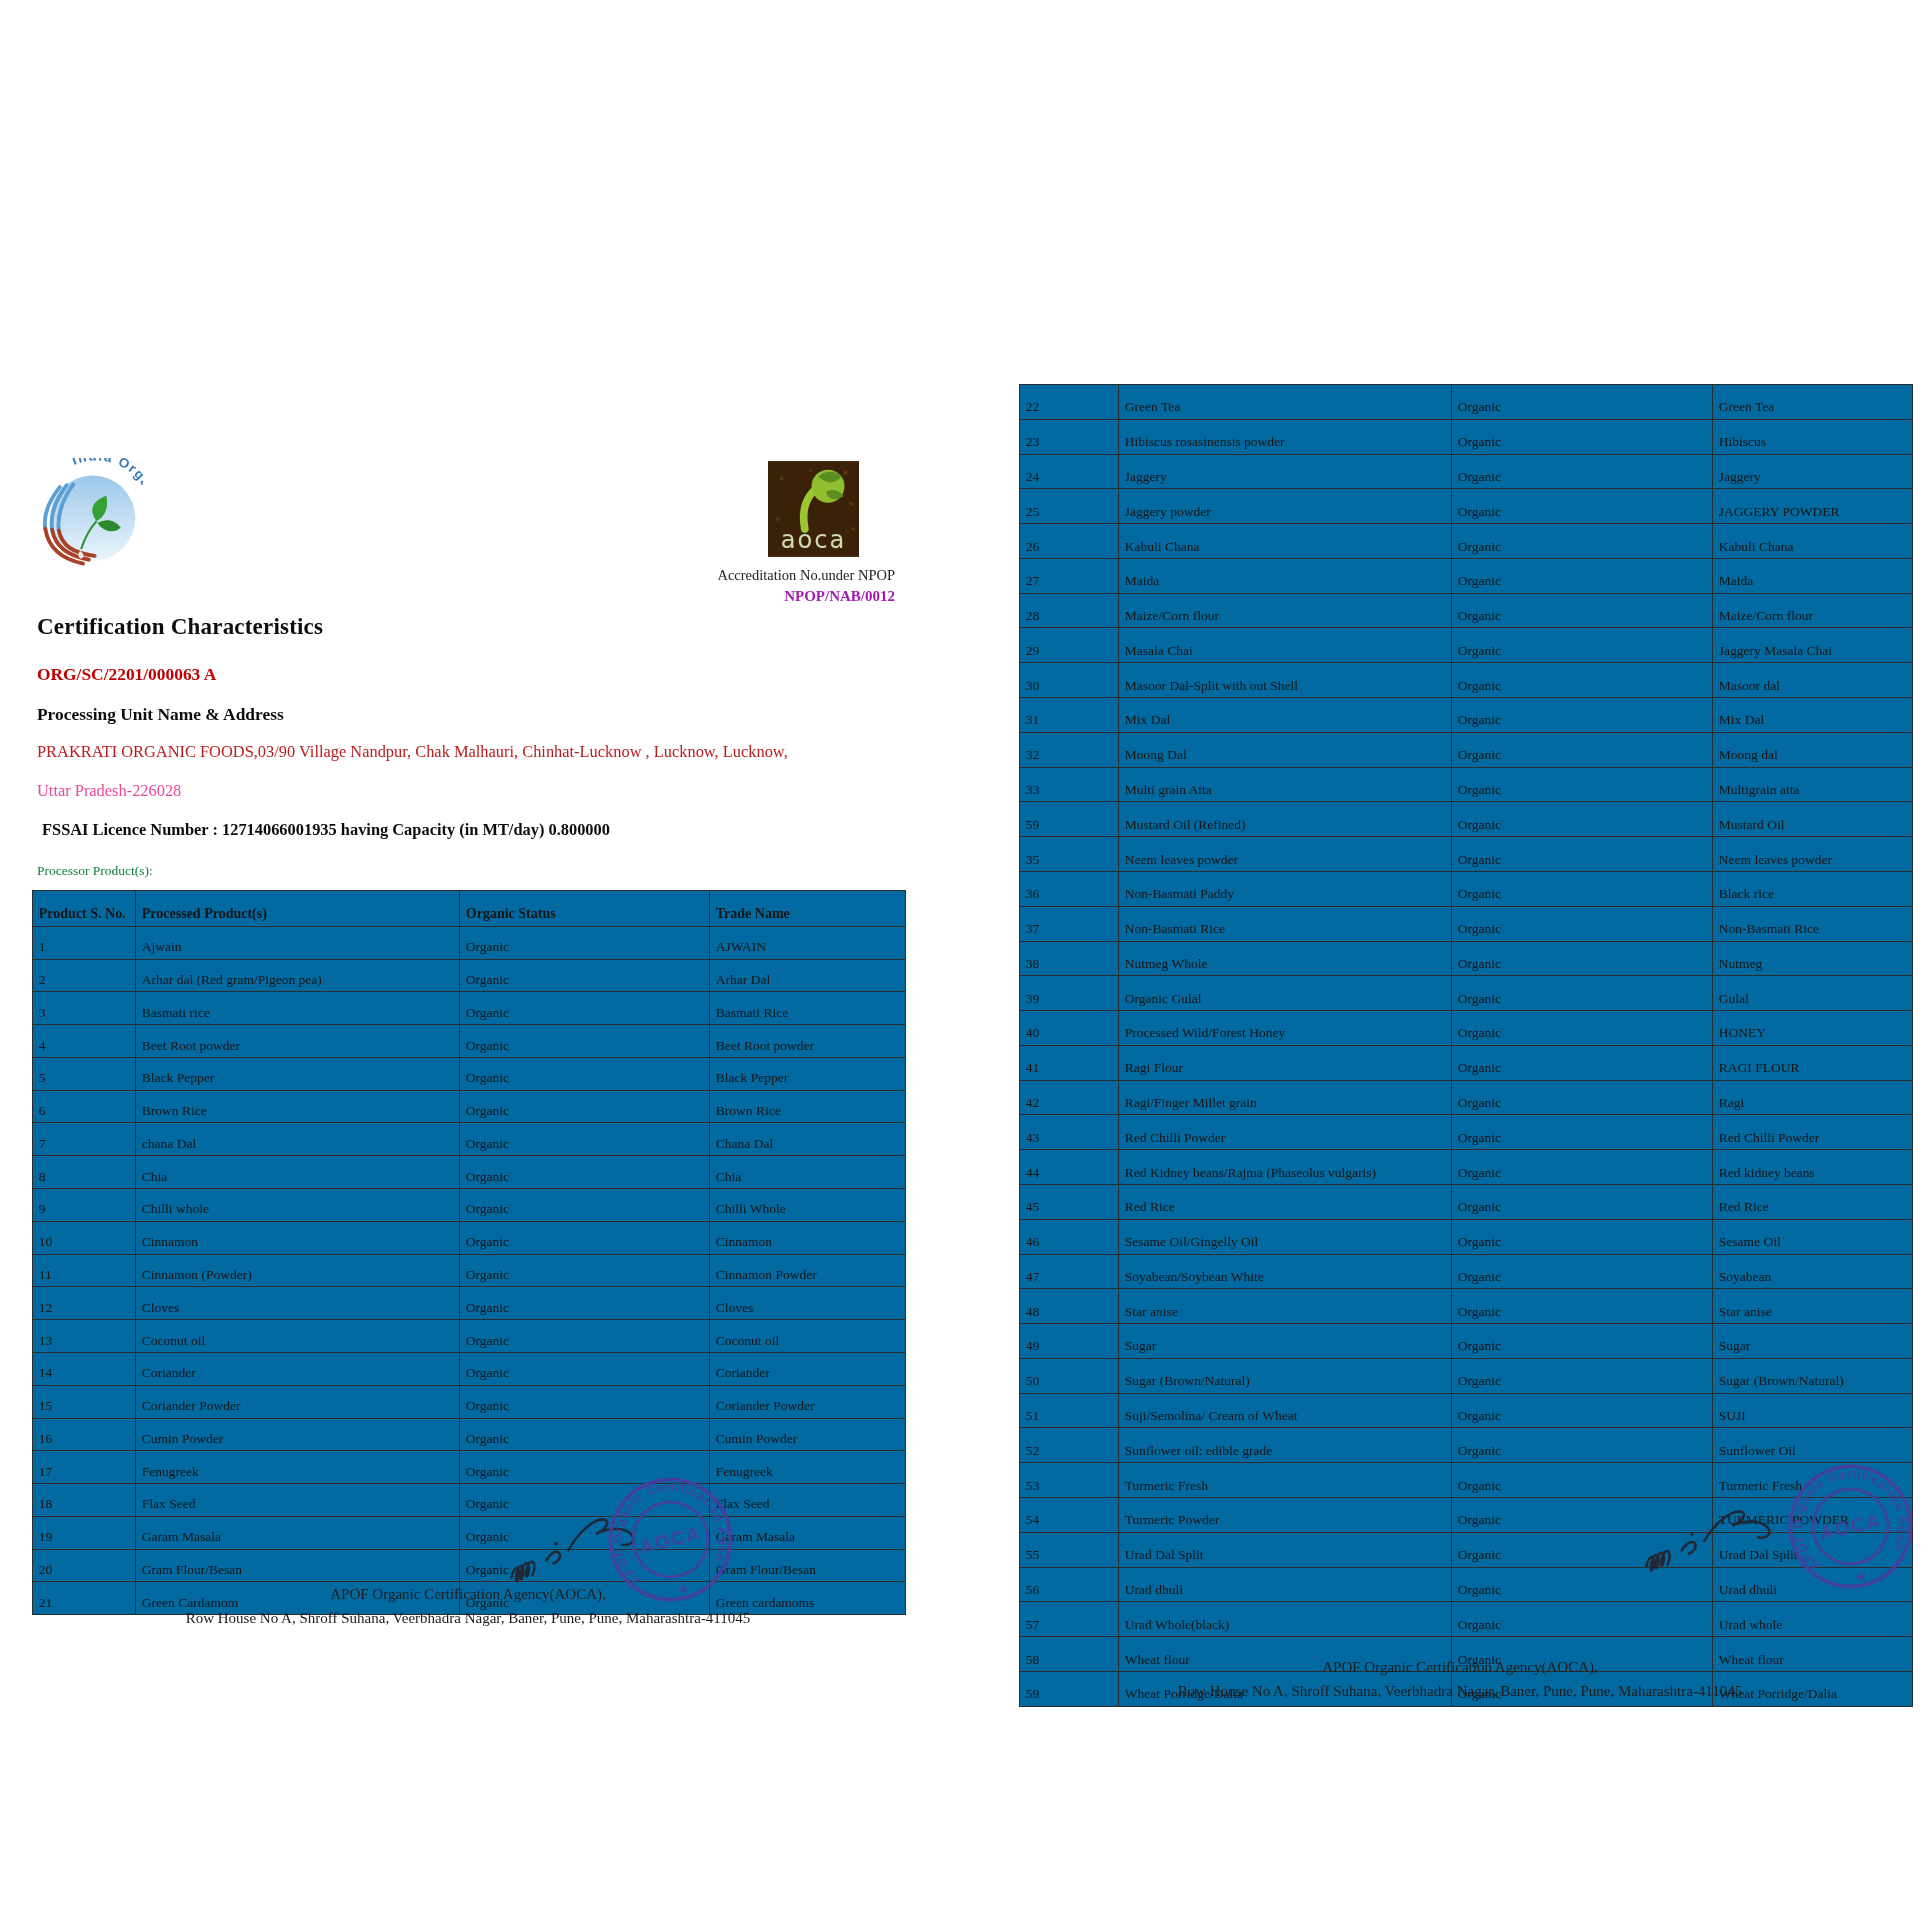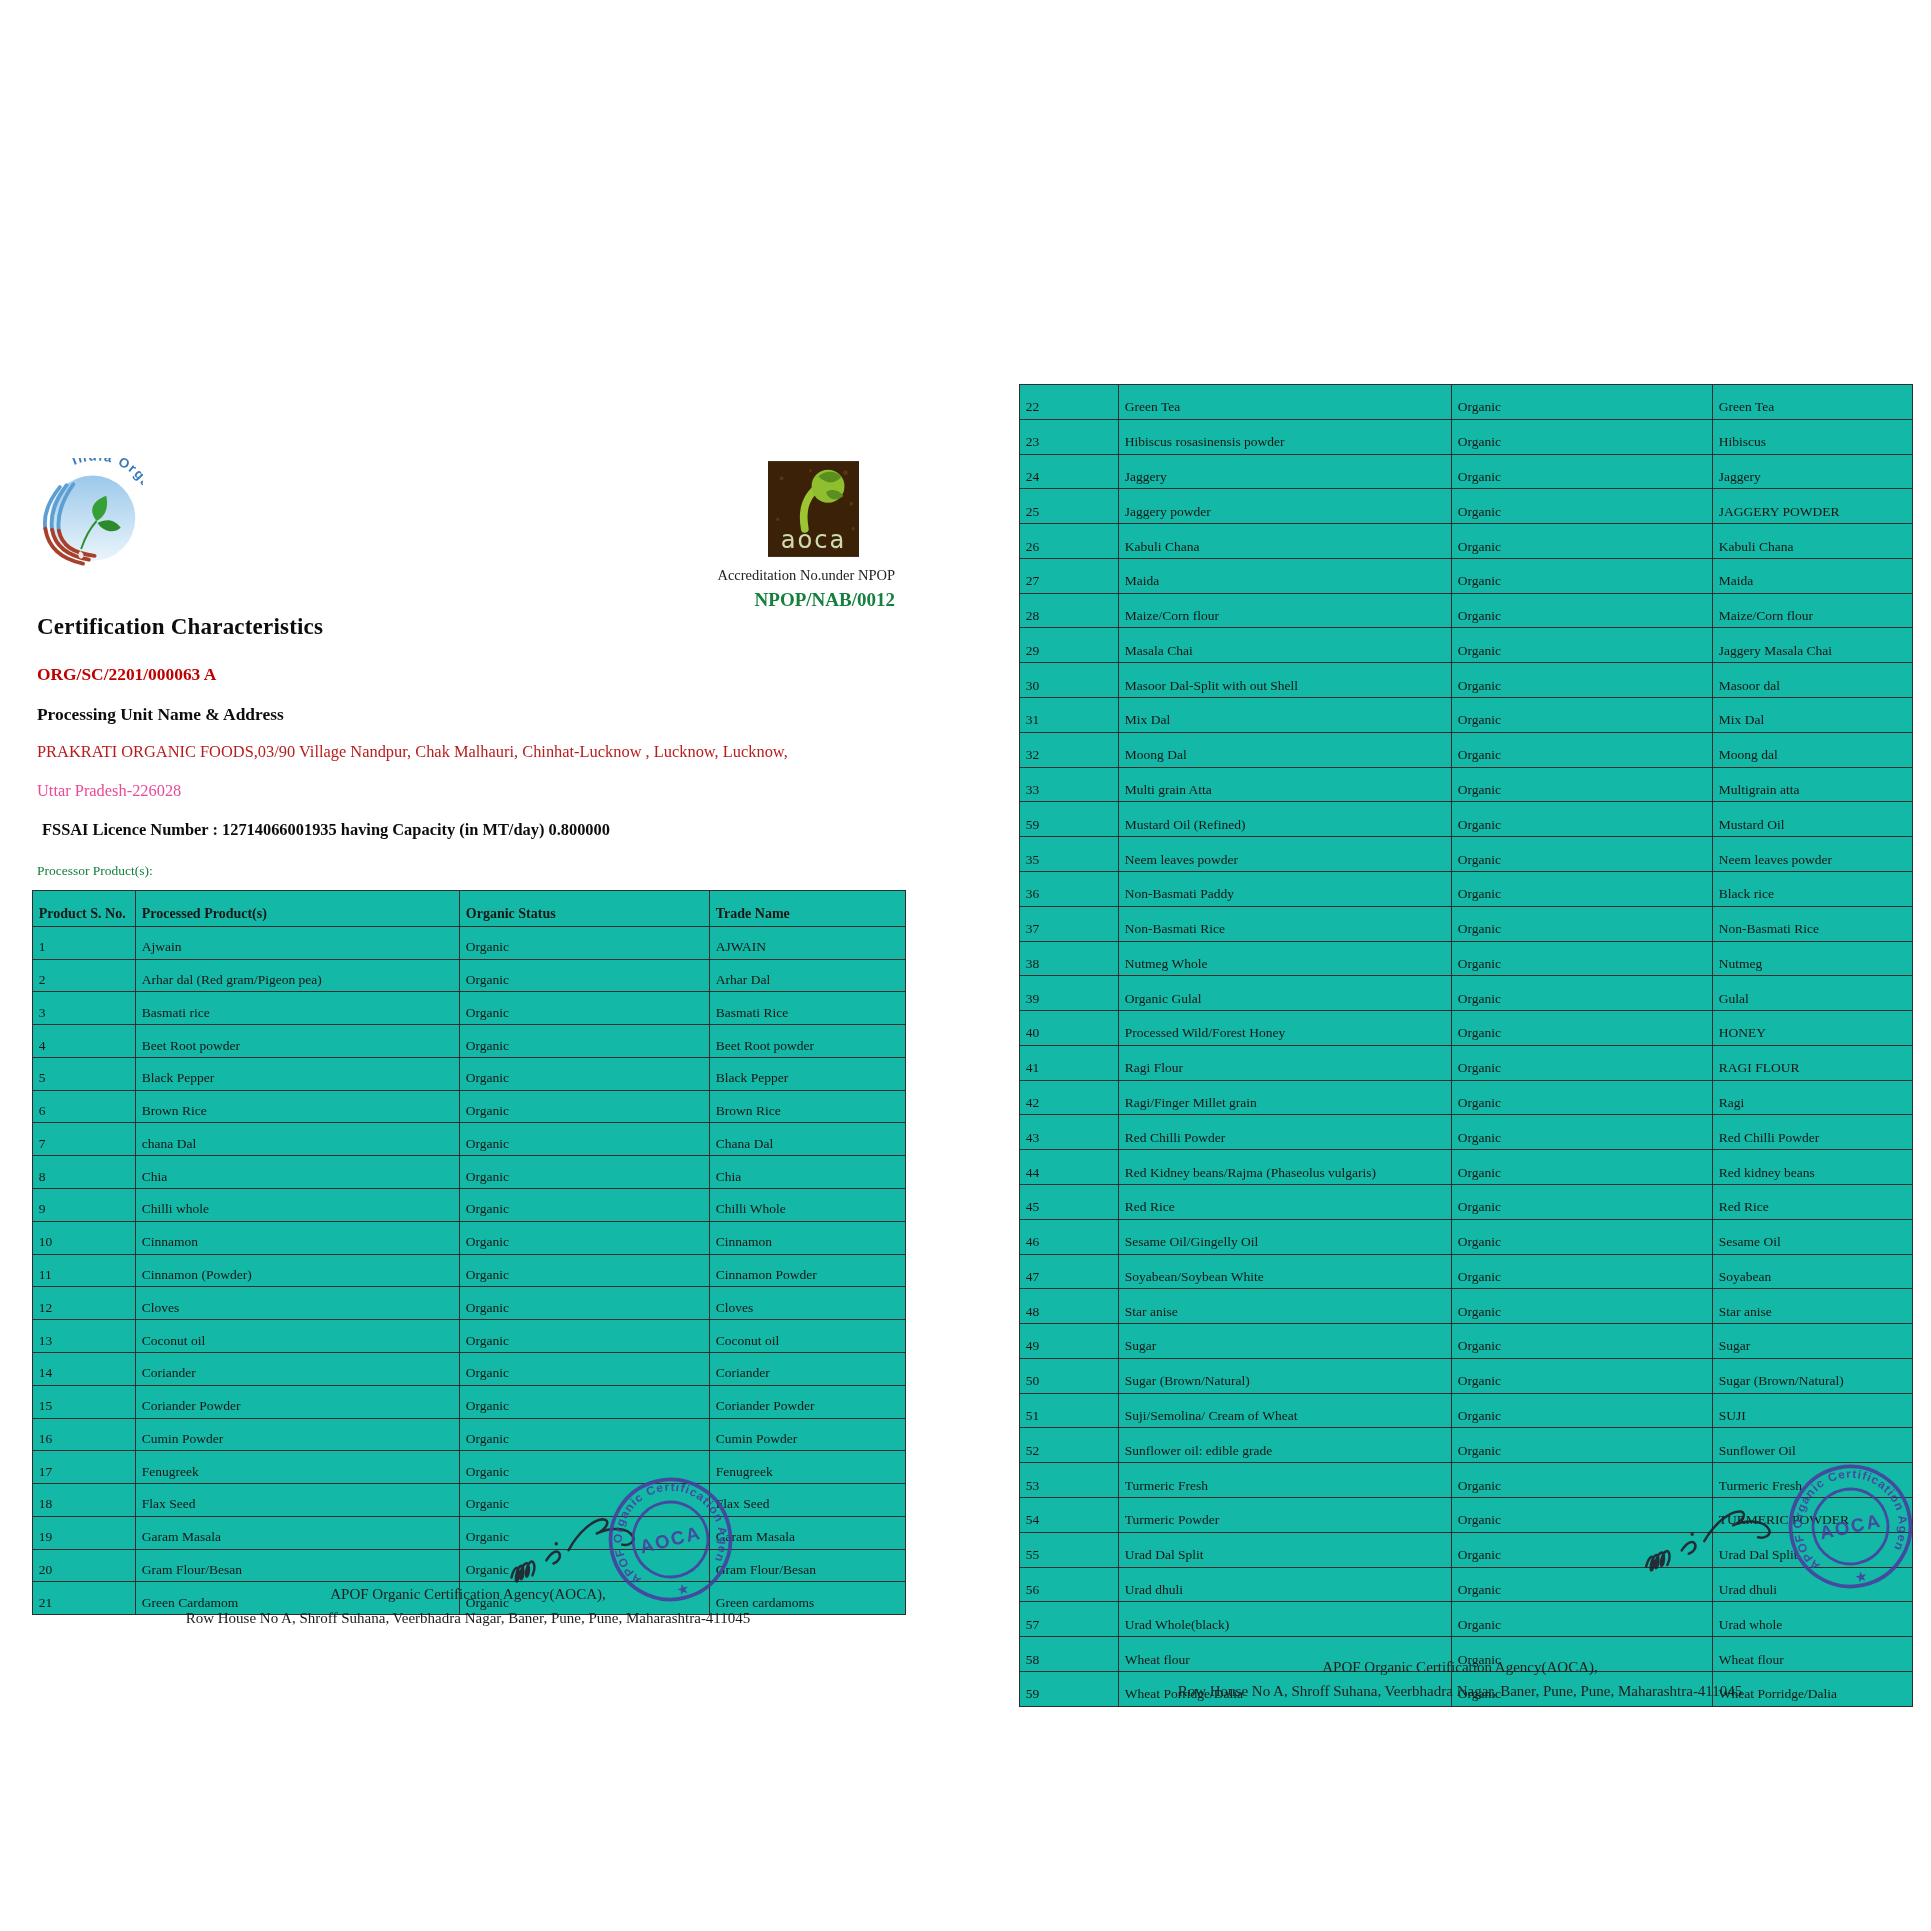--- a/index.html
+++ b/index.html
@@ -2,31 +2,31 @@
 <html><head>
 <meta charset="utf-8">
 <style>
   html,body{margin:0;padding:0;background:#ffffff;}
   body{width:1931px;height:1931px;position:relative;font-family:"Liberation Serif",serif;color:#1b1b1b;overflow:hidden;}
   .abs{position:absolute;}
 
   
   .accred-block{left:574px;top:565px;width:321px;text-align:right;line-height:1.45;}
   .accred-line{font-size:14.5px;color:#222;}
-  .accred-num{font-size:19px;font-weight:bold;color:#15803d;font-family:Liberation Serif, serif;}
+  .accred-num{font-size:15px;font-weight:bold;color:#a21caf;font-family:Liberation Serif, serif;}
   .doc-title{left:37px;top:614px;font-size:23px;font-weight:bold;color:#0d0d0d;letter-spacing:0.2px;}
   .cert-no{left:37px;top:664px;font-size:17.4px;font-weight:bold;color:#c00000;text-align:center;}
   .proc-head{left:37px;top:704px;font-size:17.4px;font-weight:bold;color:#0d0d0d;}
   .addr{left:37px;top:742px;font-size:16.4px;color:#b91c1c;}
   .addr2{left:37px;top:781px;font-size:16.4px;color:#ec4899;}
   .fssai{left:42px;top:820px;font-size:16.4px;font-weight:bold;color:#0d0d0d;text-align:center;}
   .proclabel{left:37px;top:863px;font-size:13.5px;color:#15803d;}
 
   
-  table.doc{border-collapse:collapse;table-layout:fixed;background:#14b8a6;}
+  table.doc{border-collapse:collapse;table-layout:fixed;background:#0369a1;}
   table.doc td,table.doc th{border:1px solid #2d2d2d;vertical-align:bottom;padding:1.9px 3.9px 3.9px 5.8px;
     font-size:13.5px;line-height:1.15;text-align:left;white-space:nowrap;overflow:hidden;
     font-family:"Liberation Serif",serif;color:#161616;font-weight:normal;}
   table.doc th{font-weight:bold;font-size:14px;}
   #left-table{left:32px;top:890px;width:874px;border:1.9px solid #1c1c1c;}
   #left-table th{height:29px;}
   #left-table td{height:26px;}
   #right-table{left:1019px;top:384px;width:893px;border:1.9px solid #1c1c1c;}
   #right-table td{height:28px;}
 

